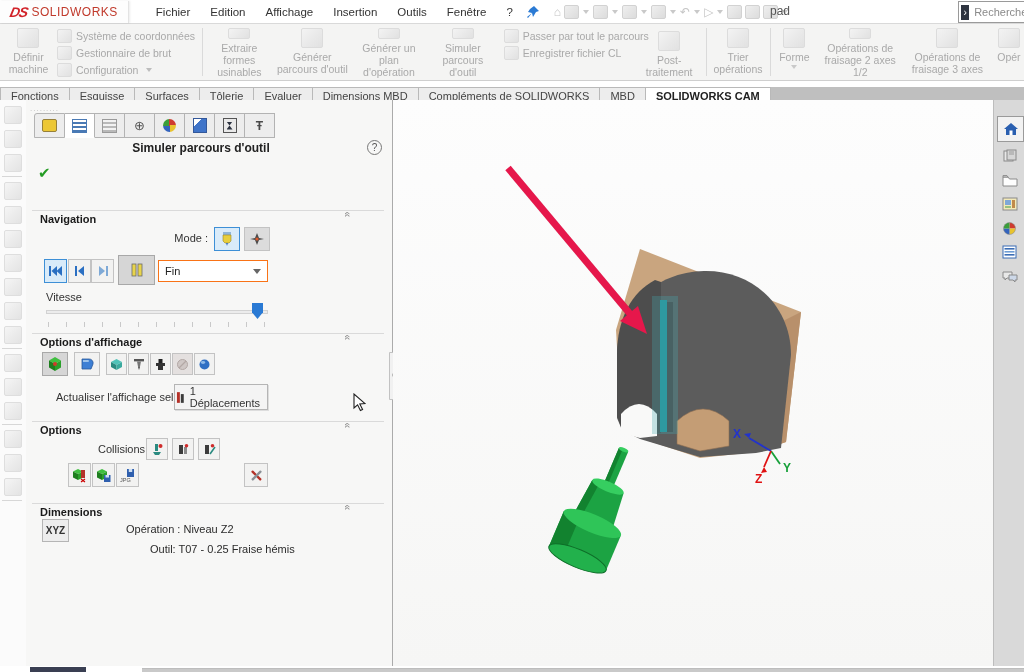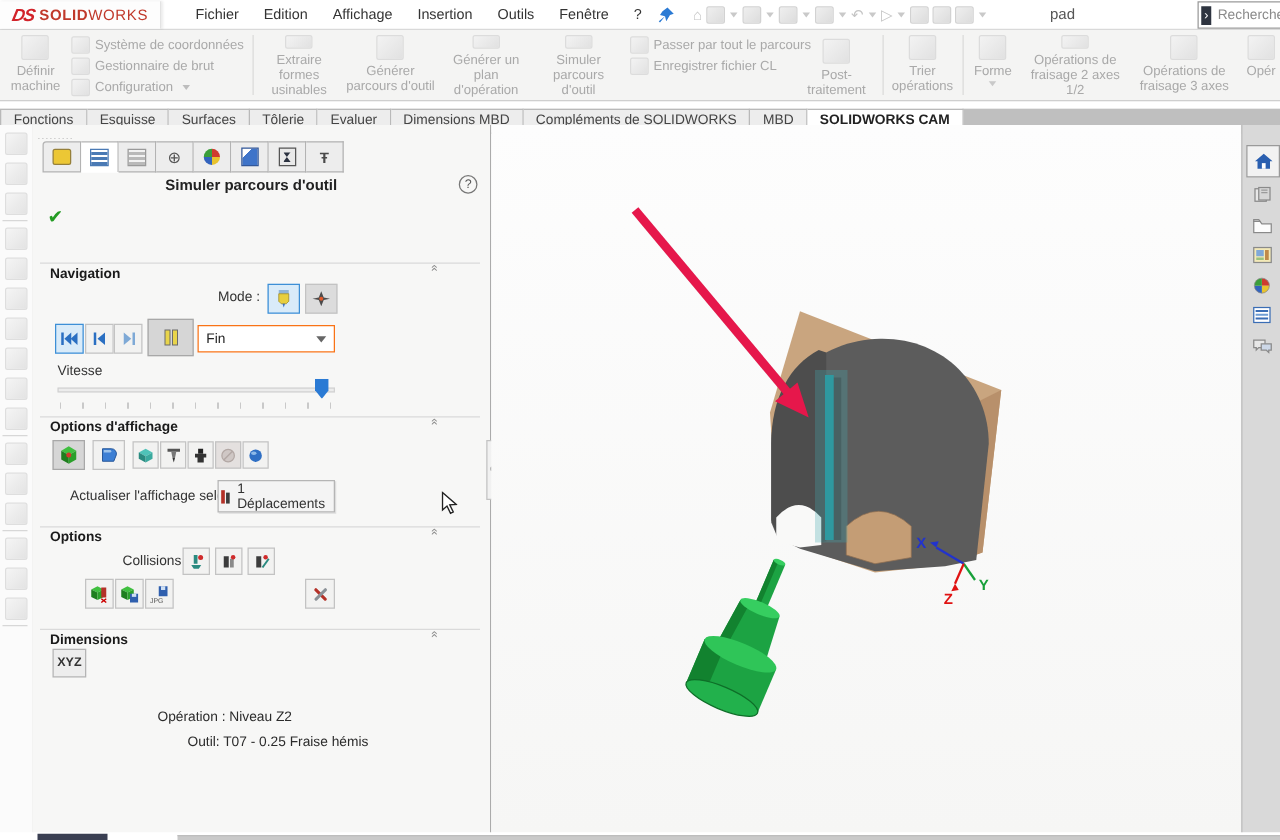--- a/index.html
+++ b/index.html
@@ -4,29 +4,29 @@
 <style>
   html,body{margin:0;padding:0;}
   body{font-family:"Liberation Sans","DejaVu Sans",sans-serif;font-size:11px;color:#333;}
   #app{position:relative;width:1024px;height:672px;background:#fff;overflow:hidden;}
 
   
   .titlebar{position:absolute;left:0;top:0;width:1024px;height:23px;background:#fff;border-bottom:1px solid #d9d9d9;display:flex;align-items:center;}
   .logo{display:flex;align-items:center;gap:4px;padding:0 10px;height:22px;background:#fdfdfd;border-right:1px solid #e3e3e3;box-shadow:1px 0 2px rgba(0,0,0,.08);}
   .logo .ds{font-style:italic;font-weight:bold;font-size:14px;color:#d2232a;letter-spacing:-1px;transform:skewX(-12deg);}
   .logo .sw{font-size:12px;color:#c0392b;letter-spacing:.5px;}
-  .logo .sw b{font-weight:bold;}
+  .logo .sw b{font-weight:normal;}
   .menus{display:flex;gap:2px;margin-left:18px;}
   .menu-item{padding:3px 9px;color:#333;font-size:11.5px;cursor:default;}
   .pin{width:14px;height:14px;margin-left:4px;}
   .qat{display:flex;align-items:center;gap:3px;margin-left:14px;color:#c2c2c2;}
   .qi{width:13px;height:12px;border:1px solid #d2d2d2;border-radius:2px;background:linear-gradient(135deg,#efefef,#dcdcdc);}
   .qi.glyph{border:none;background:none;width:auto;font-size:12px;line-height:12px;color:#c5c5c5;}
   .caret{width:0;height:0;border-left:3px solid transparent;border-right:3px solid transparent;border-top:4px solid #c9c9c9;margin:0 1px;}
-  .doc-title{position:absolute;left:770px;top:4px;width:90px;text-align:right;font-size:12px;color:#555;}
+  .doc-title{position:absolute;left:770px;top:4px;width:90px;text-align:left;font-size:12px;color:#555;}
   .searchbox{position:absolute;left:958px;top:1px;width:70px;height:20px;border:1px solid #9a9a9a;background:#fff;display:flex;align-items:center;gap:5px;padding-left:2px;}
   .search-ic{width:15px;height:15px;background:#2e3440;color:#fff;font-size:10px;display:flex;align-items:center;justify-content:center;}
   .search-text{color:#8a8a8a;font-size:11px;}
 
   
   .ribbon{position:absolute;left:0;top:24px;width:1024px;height:56px;background:#f4f4f3;border-bottom:1px solid #cfcfcf;display:flex;align-items:stretch;overflow:hidden;padding-left:4px;}
   .rbL{display:flex;flex-direction:column;align-items:center;justify-content:flex-start;padding:4px 4px 2px;color:#a9a9a9;text-align:center;line-height:1.15;font-size:10.5px;}
   .rbL .rlab{white-space:normal;}
   .ri{width:20px;height:18px;border:1px solid #dcdcdc;border-radius:2px;background:linear-gradient(135deg,#f3f3f3,#e1e1e1);margin-bottom:3px;}
   .ri.s{width:13px;height:12px;margin:0 4px 0 0;flex:0 0 auto;}
@@ -65,21 +65,21 @@
   .pbtn.sel{border:1px solid #3d8fd6;background:#d9ebf9;}
   .pbtn.pressed{border:1px solid #a8a8a8;background:#d6d6d6;}
   .dropdown{position:absolute;left:132px;top:160px;width:110px;height:22px;border:1px solid #f97316;background:#fff;display:flex;align-items:center;box-sizing:border-box;}
   .dropdown .dval{flex:1;padding-left:6px;color:#222;}
   .ddcaret{width:0;height:0;border-left:4px solid transparent;border-right:4px solid transparent;border-top:5px solid #666;margin-right:6px;}
   .slider-track{position:absolute;left:20px;top:210px;width:222px;height:4px;background:#ececec;border:1px solid #d2d2d2;box-sizing:border-box;}
   .slider-handle{position:absolute;left:226px;top:203px;width:11px;height:16px;background:#2a7ad4;clip-path:polygon(0 0,100% 0,100% 58%,50% 100%,0 58%);}
   .ticks{position:absolute;left:22px;top:222px;width:218px;height:5px;background:repeating-linear-gradient(90deg,#c9c9c9 0 1px,transparent 1px 18px);}
   .updbtn{position:absolute;left:148px;top:284px;width:92px;height:24px;border:1px solid #b5b5b5;background:#f4f4f4;display:flex;align-items:center;justify-content:center;gap:4px;font-size:11px;color:#333;box-shadow:1px 1px 0 #ddd;}
   .xyzbtn{position:absolute;left:16px;top:419px;width:25px;height:21px;border:1px solid #b5b5b5;background:#ededed;font-weight:bold;font-size:10px;display:flex;align-items:center;justify-content:center;color:#333;}
-  .infoline{position:absolute;font-size:11px;color:#2b2b2b;margin-top:45px;}
+  .infoline{position:absolute;font-size:11px;color:#2b2b2b;}
 
   
   .divider{position:absolute;left:392px;top:100px;width:1px;height:566px;background:#ababab;}
   .divhandle{position:absolute;left:389px;top:352px;width:9px;height:46px;background:#f1f1f1;border:1px solid #c2c2c2;border-radius:0 4px 4px 0;}
   .divhandle::after{content:"";position:absolute;left:2px;top:20px;width:4px;height:4px;border-radius:50%;background:#b3b3b3;}
   .viewport{position:absolute;left:393px;top:100px;width:600px;height:566px;background:linear-gradient(#fdfdfd,#f6f6f5);}
   .taskpane{position:absolute;left:993px;top:100px;width:31px;height:566px;background:#d9d9d9;border-left:1px solid #bdbdbd;}
   .tpbtn{position:absolute;left:3px;width:25px;height:24px;display:flex;align-items:center;justify-content:center;}
   .tpbtn.first{background:#f2f2f2;border:1px solid #9a9a9a;}
 

